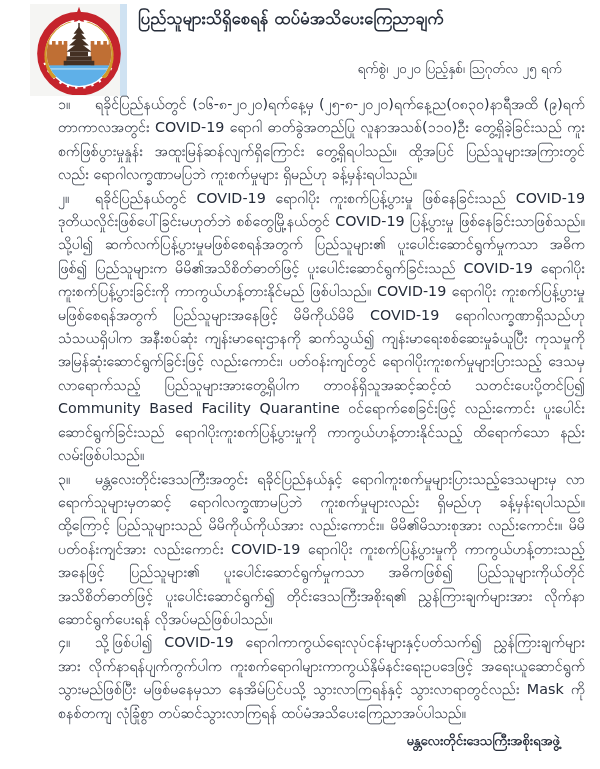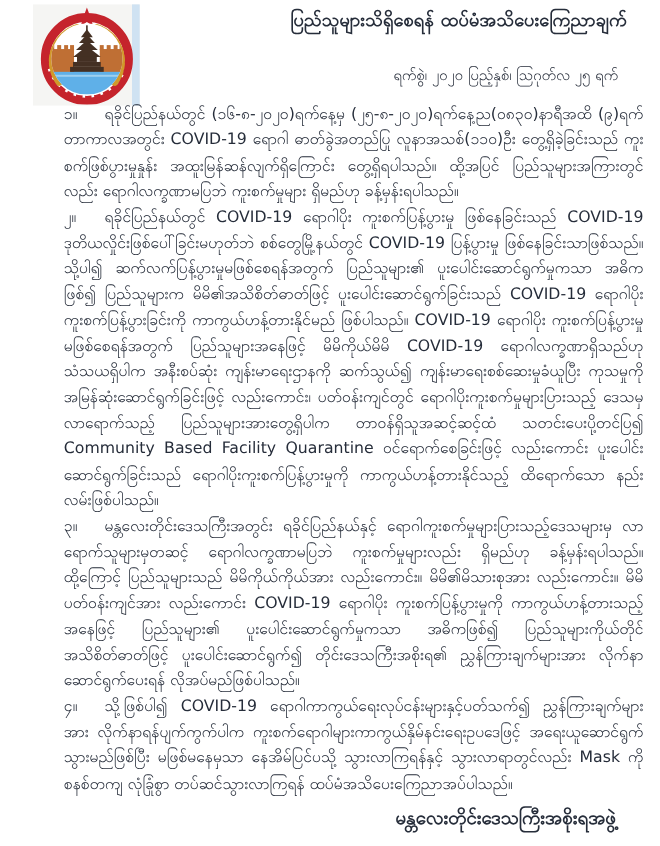--- a/index.html
+++ b/index.html
@@ -13,36 +13,36 @@
     position:absolute;left:30px;top:4px;width:97px;height:92px;
     background:#f5f5f3;
   }
   .emblem-box .blue-strip{
     position:absolute;right:0;top:0;width:7px;height:100%;
     background:#cfe2f2;
   }
   .emblem-svg{position:absolute;left:4px;top:1px;}
   .doc-title{
     position:absolute;left:138px;top:7px;width:432px;
-    font-size:16.5px;font-weight:bold;text-align:right;line-height:24px;
+    font-size:16.5px;font-weight:bold;text-align:left;line-height:24px;
     letter-spacing:.2px;
   }
   .date-line{
     position:absolute;right:38px;top:60px;
     font-size:13.5px;text-align:left;
   }
   .body-text{
     position:absolute;left:38px;top:93px;width:527px;
     font-size:14.3px;line-height:23.4px;text-align:justify;margin-left:20px;
   }
   .para{margin:0;}
   .para-num{display:inline-block;min-width:37px;}
   .signature{
     position:absolute;right:40px;top:732px;
-    font-size:17px;font-weight:bold;text-align:left;
+    font-size:13px;font-weight:bold;text-align:left;
   }
 </style>
 </head>
 <body>
 
 <div class="page">
 
   <div class="header">
 
     <div class="emblem-box">

